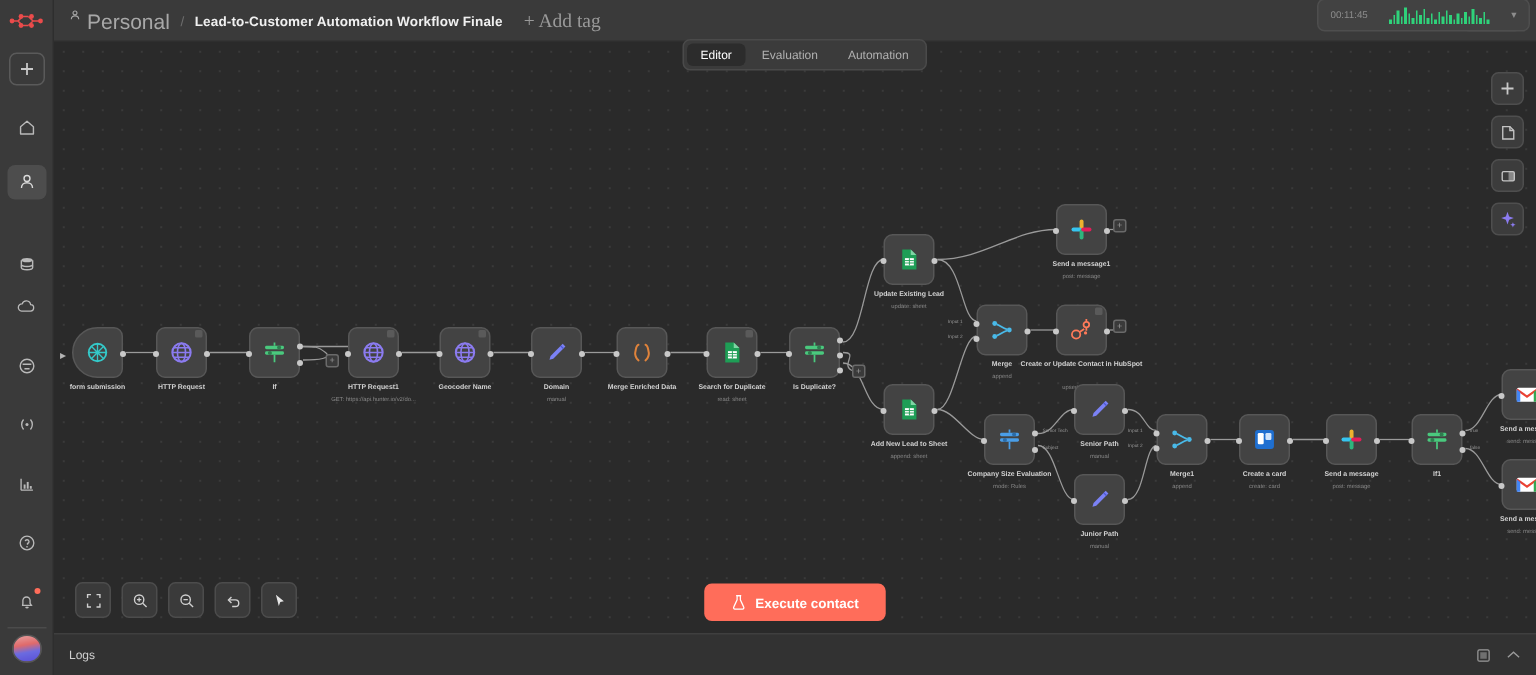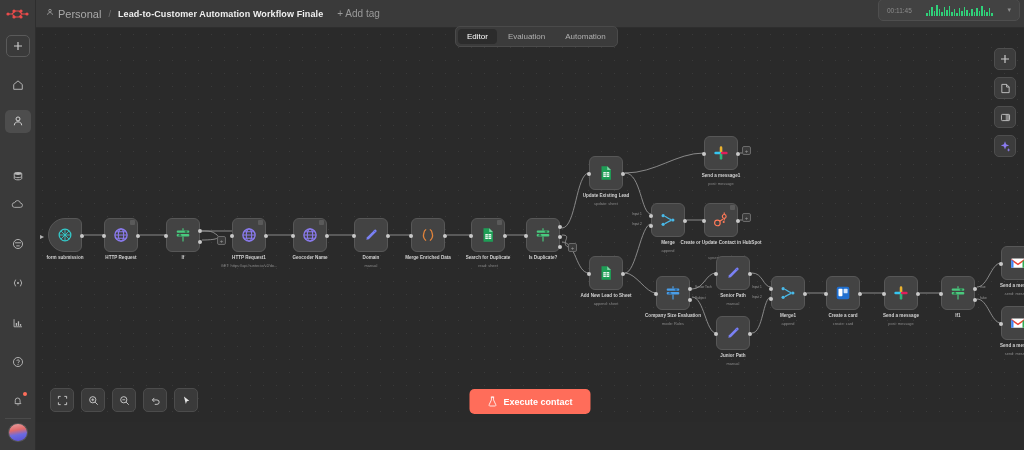--- a/index.html
+++ b/index.html
@@ -36,25 +36,25 @@
   .dot-badge { position: absolute; right: 3px; top: 2px;
     width: 4px; height: 4px; border-radius: 50%; background: #ff6d5a; }
 
   
   .topbar {
     position: absolute; left: 36px; top: 0; width: 988px; height: 28px;
     background: #3a3a3a; border-bottom: 1px solid #2e2e2e;
     display: flex; align-items: center; padding: 0 10px;
   }
   .crumb-personal { display: flex; align-items: flex-start; gap: 4px;
-    color: #a8a8a8; font-size: 11px; }
+    color: #a8a8a8; font-size: 14px; }
   .crumb-sep { color: #6e6e6e; font-size: 9px; margin: 0 7px; }
   .crumb-title { color: #f0f0f0; font-size: 9px; font-weight: bold;
     letter-spacing: .1px; }
-  .add-tag { color: #9a9a9a; font-size: 10px; margin-left: 14px; }
+  .add-tag { color: #9a9a9a; font-size: 13px; margin-left: 14px; font-family: Liberation Serif, serif; }
 
   .tabs {
     position: absolute; left: 455px; top: 26px;
     display: flex; gap: 2px; background: #3b3b3b;
     border: 1px solid #4a4a4a; border-radius: 5px; padding: 2px;
     z-index: 30;
   }
   .tab { font-size: 8px; color: #b0b0b0; padding: 3px 9px; border-radius: 4px; }
   .tab.active { background: #2c2c2c; color: #fff; }
 
@@ -763,14 +763,30 @@
 
     <div class="execute-btn">
       <svg width="10" height="11" viewBox="0 0 12 13">
           <path d="M4.7 1.2v3.4L2 10.4a1 1 0 0 0 .9 1.5h6.2a1 1 0 0 0 .9-1.5L7.3 4.6V1.2z" stroke="#fff" stroke-width="1" fill="none"></path>
           <path d="M4 1.2h4" stroke="#fff" stroke-width="1"></path>
         </svg>
       <span>Execute contact</span>
     </div>
   </div>
 
+  <div class="logsbar">
+    <span class="logs-label">Logs</span>
+    <div class="logs-right">
+      <span>
+        <svg width="10" height="10" viewBox="0 0 12 12">
+            <rect x="1.5" y="1.5" width="9" height="9" rx="1.2" stroke="#9a9a9a" stroke-width="1" fill="none"></rect>
+            <rect x="3.4" y="3.4" width="5.2" height="5.2" fill="#9a9a9a" opacity=".6"></rect>
+          </svg>
+      </span>
+      <span>
+        <svg width="10" height="7" viewBox="0 0 12 8">
+            <path d="M1.5 6 6 2l4.5 4" stroke="#9a9a9a" stroke-width="1.1" fill="none"></path>
+          </svg>
+      </span>
+    </div>
+  </div>
 
 </div>
 
 </body></html>

